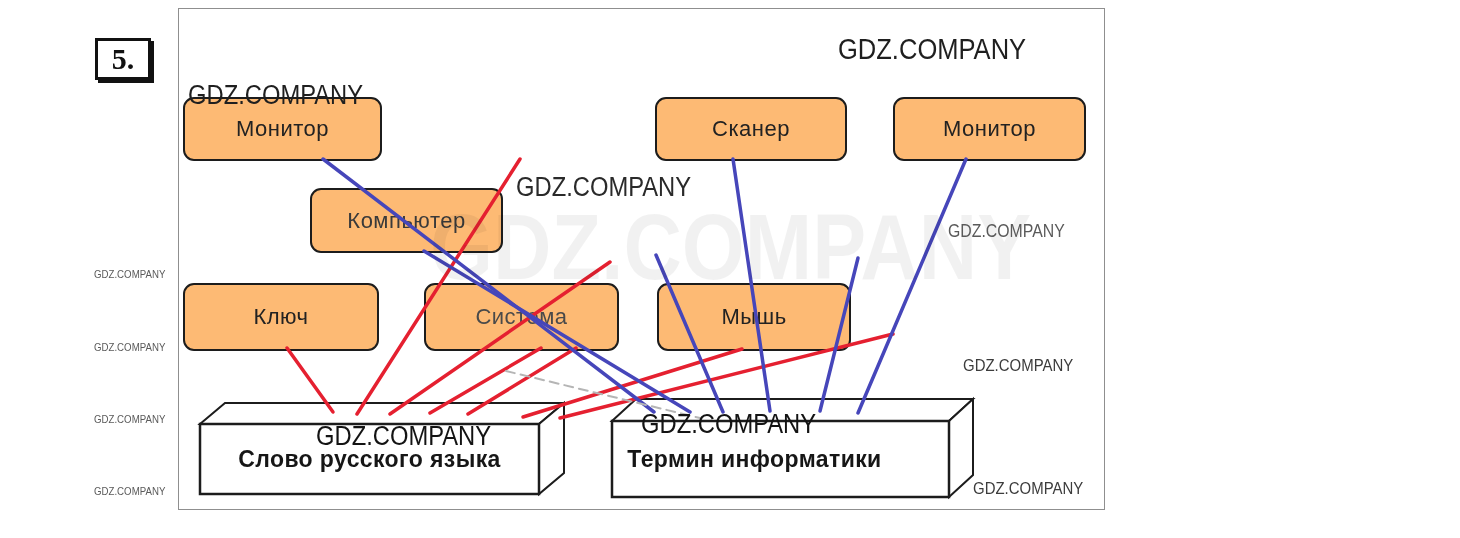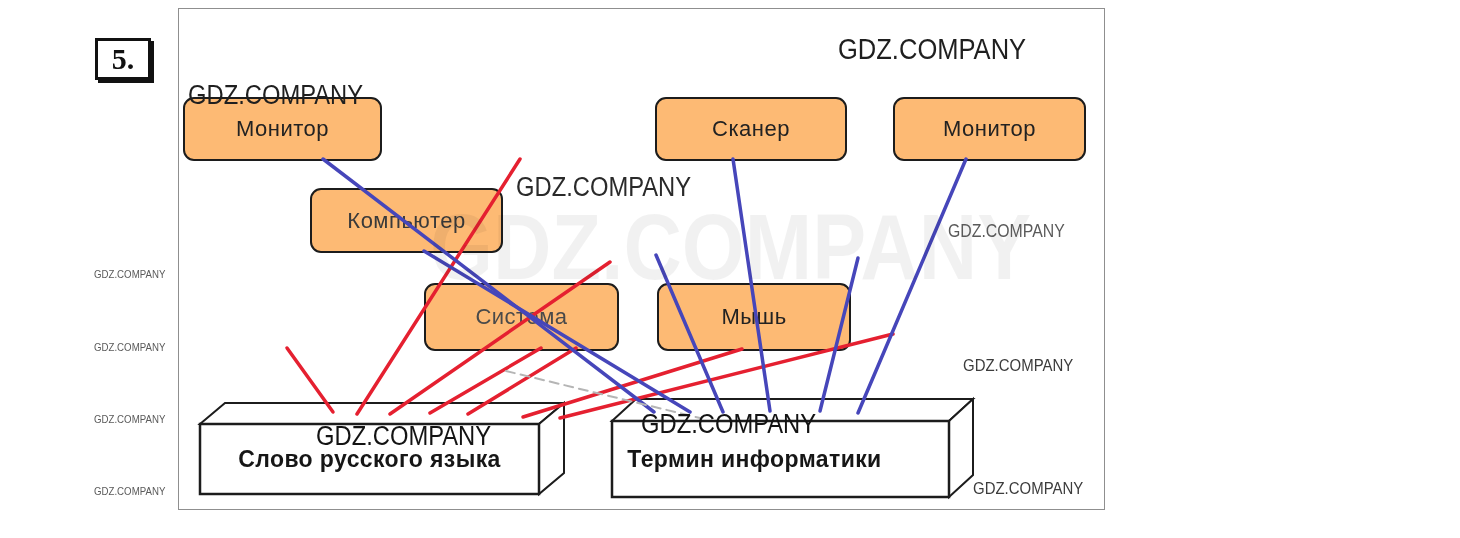--- a/index.html
+++ b/index.html
@@ -81,20 +81,23 @@
   </div>
   <div class="box" id="b-scanner">
     <span>Сканер</span>
   </div>
   <div class="box" id="b-printer">
     <span>Монитор</span>
   </div>
   <div class="box" id="b-computer">
     <span>Компьютер</span>
   </div>
+  <div class="box" id="b-key">
+    <span>Ключ</span>
+  </div>
   <div class="box" id="b-system">
     <span>Система</span>
   </div>
   <div class="box" id="b-bread">
     <span>Мышь</span>
   </div>
 
   <svg id="connector-svg" viewBox="0 0 1460 538" xmlns="http://www.w3.org/2000/svg">
     <g>
       <polygon points="200,424 225,403 564,403 539,424" fill="#ffffff" stroke="#1c1c1c" stroke-width="2"></polygon>

